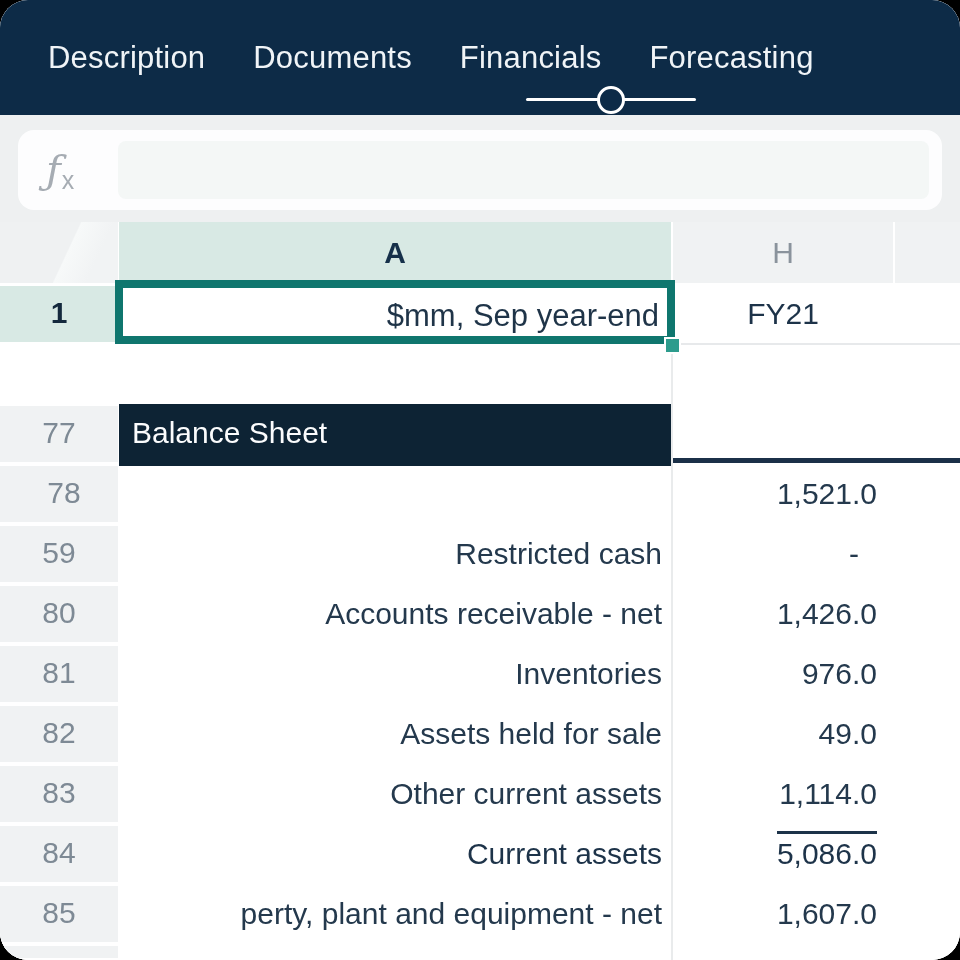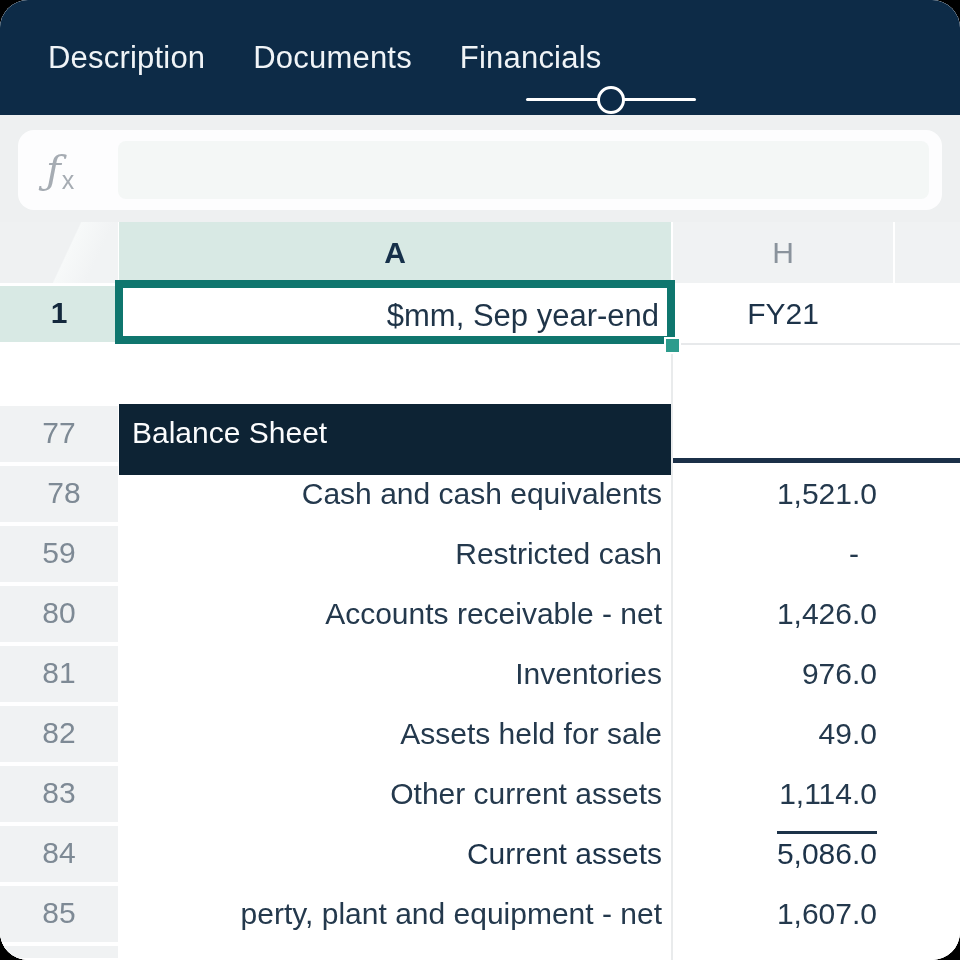--- a/index.html
+++ b/index.html
@@ -44,36 +44,37 @@
   .secline{position:absolute;left:673px;top:236px;width:287px;height:5px;background:#1b3048;}
 
   .cell{position:absolute;font-size:30px;color:#24394d;white-space:nowrap;overflow:hidden;box-sizing:border-box;}
   .ca{left:119px;width:552px;text-align:right;padding-right:9px;line-height:60px;}
   .ch{left:673px;width:220px;text-align:right;padding-right:16px;line-height:60px;}
   .ch.center{text-align:center;padding-right:0;}
   .bold{font-weight:400;color:#1d3349;}
   .dashpad{padding-right:34px;}
   .ovl{display:inline-block;border-top:3px solid #1d3349;padding-top:3px;line-height:1.1;}
 
-  .bs-block{position:absolute;left:119px;top:182px;width:552px;height:71px;background:#0d2334;color:#fbfcfd;font-size:30px;line-height:57px;padding-left:13px;box-sizing:border-box;white-space:nowrap;}
+  .bs-block{position:absolute;left:119px;top:182px;width:552px;height:62px;background:#0d2334;color:#fbfcfd;font-size:30px;line-height:57px;padding-left:13px;box-sizing:border-box;white-space:nowrap;}
 
   .sel-cell{position:absolute;left:115px;top:58px;width:560px;height:64px;background:#fff;border:8px solid #0f766e;box-sizing:border-box;font-size:31px;color:#1f3448;text-align:right;line-height:56px;padding-right:8px;white-space:nowrap;}
   .fill-handle{position:absolute;left:664px;top:115px;width:13px;height:13px;background:#2d9c8d;border:2px solid #fff;}
 </style>
 </head>
 <body>
 
 <div class="screen">
   <div class="card">
 
     <div class="nav">
       <div class="tabs">
         <div class="tab">Description</div>
         <div class="tab">Documents</div>
         <div class="tab">Financials</div>
+        <div class="tab">Forecasting</div>
       </div>
       <div class="ind-line"></div>
       <div class="ind-knob"></div>
     </div>
 
     <div class="strip">
       <div class="fbar">
         <div class="fx"><span class="f">ƒ</span><span class="x">x</span></div>
         <input class="finput" value="" style="">
       </div>
@@ -127,21 +128,20 @@
       <div class="cell ch center bold r1">FY21</div>
       <div class="cell ch r78">1,521.0</div>
       <div class="cell ch dashpad r79">-</div>
       <div class="cell ch r80">1,426.0</div>
       <div class="cell ch r81">976.0</div>
       <div class="cell ch r82">49.0</div>
       <div class="cell ch r83">1,114.0</div>
       <div class="cell ch bold r84"><span class="ovl">5,086.0</span></div>
       <div class="cell ch r85">1,607.0</div>
 
-      <div class="cell ca r78">Cash and cash equivalents</div>
       <div class="cell ca r79">Restricted cash</div>
       <div class="cell ca r80">Accounts receivable - net</div>
       <div class="cell ca r81">Inventories</div>
       <div class="cell ca r82">Assets held for sale</div>
       <div class="cell ca r83">Other current assets</div>
       <div class="cell ca bold r84">Current assets</div>
       <div class="cell ca r85">perty, plant and equipment - net</div>
 
       <div class="sel-cell">$mm, Sep year-end</div>
       <div class="fill-handle"></div>

